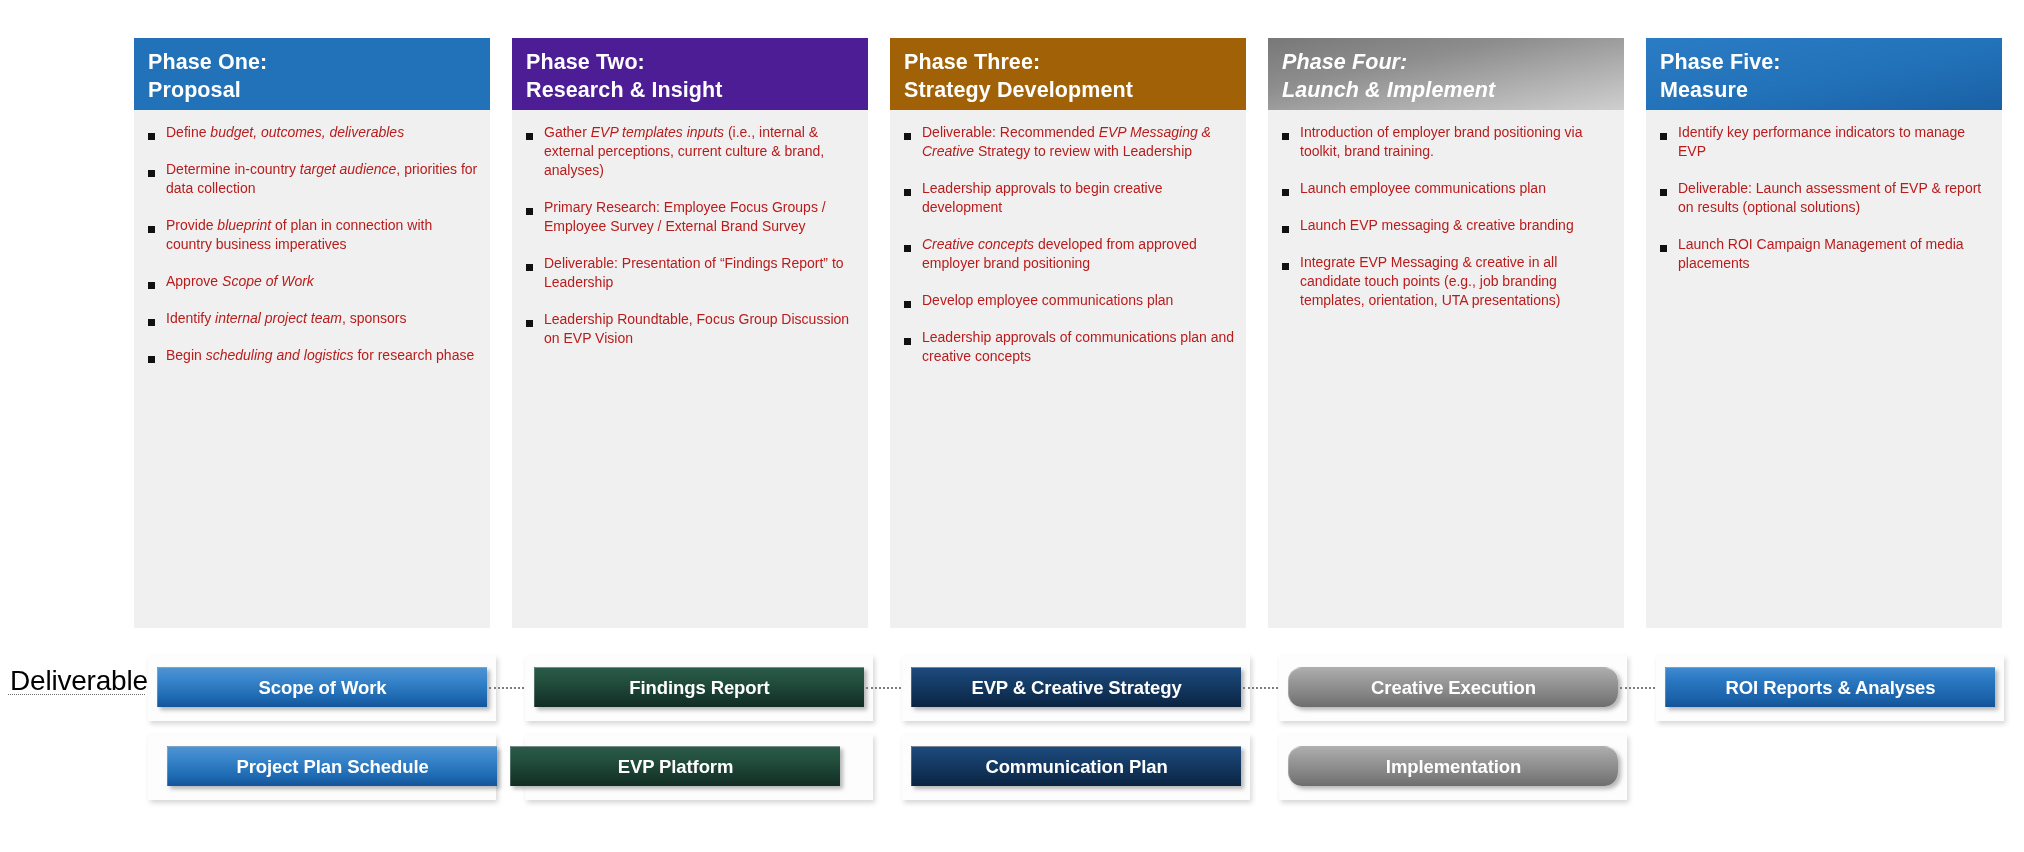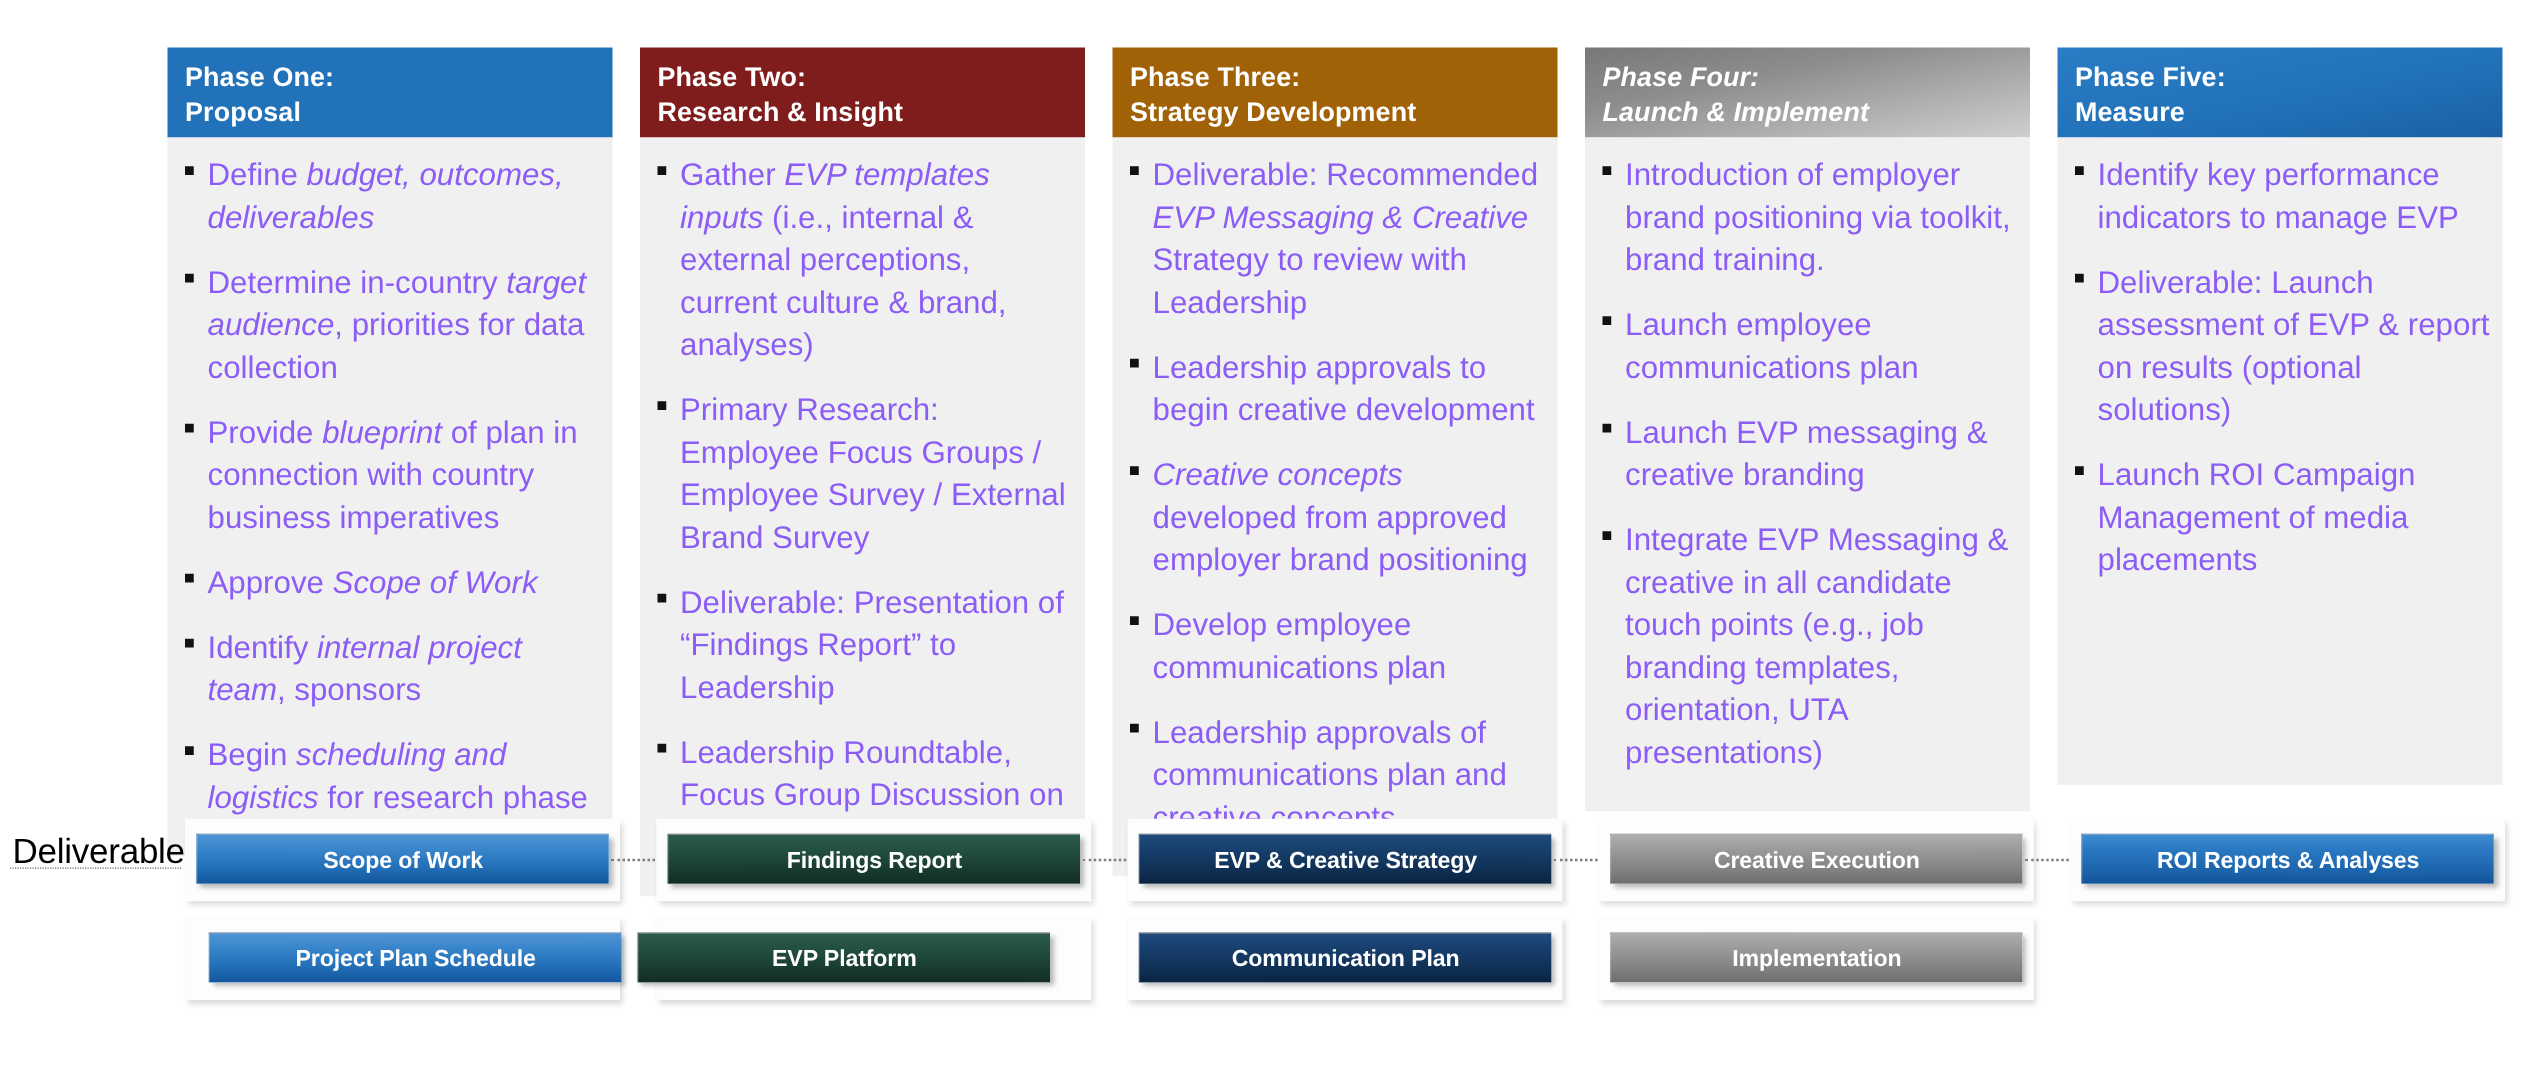--- a/index.html
+++ b/index.html
@@ -55,38 +55,38 @@
   }
   ul.bullets {
     list-style: none;
     margin: 0;
     padding: 0;
   }
   ul.bullets li {
     position: relative;
     padding-left: 22px;
     margin-bottom: 18px;
-    font-size: 25px;
+    font-size: 14px;
     line-height: 1.36;
-    color: #8b5cf6;
+    color: #b91c1c;
   }
   ul.bullets li:before {
     content: "";
     position: absolute;
     left: 4px;
     top: 10px;
     width: 7px;
     height: 7px;
     background: #111111;
   }
   ul.bullets li i { font-style: italic; }
 
   
   .hdr-blue    { background: #2272b9; }
-  .hdr-green   { background: #7f1d1d; }
+  .hdr-green   { background: #4c1d95; }
   .hdr-navy    { background: #a16207; }
   .hdr-gray    { background: linear-gradient(to bottom right, #787878 0%, #8d8d8d 35%, #b6b6b6 75%, #cfcfcf 100%); font-style: italic; }
   .hdr-blue5   { background: linear-gradient(to bottom right, #2a7cc4 0%, #2272b9 55%, #1a60a4 100%); }
 
   
   .deliv-label {
     position: absolute;
     left: 10px;
     top: 665px;
     font-size: 28px;
@@ -130,21 +130,21 @@
     font-size: 18.5px;
     letter-spacing: -0.1px;
     box-shadow: 3px 3px 4px rgba(0,0,0,0.28);
     border-top: 1px solid rgba(255,255,255,0.45);
     border-left: 1px solid rgba(255,255,255,0.22);
     white-space: nowrap;
   }
   .chip-blue  { background: linear-gradient(to bottom, #4e93d2 0%, #3a86cc 28%, #1f6cb4 72%, #14559a 100%); }
   .chip-green { background: linear-gradient(to bottom, #2a5a4a 0%, #23503f 30%, #17382c 78%, #122d23 100%); }
   .chip-navy  { background: linear-gradient(to bottom, #1d4a7d 0%, #173f6c 30%, #0e2d50 78%, #0a2340 100%); }
-  .chip-gray  { background: linear-gradient(to bottom, #adadad 0%, #9a9a9a 30%, #7d7d7d 78%, #6d6d6d 100%); }
+  .chip-gray  { background: linear-gradient(to bottom, #adadad 0%, #9a9a9a 30%, #7d7d7d 78%, #6d6d6d 100%); border-radius: 14px; }
   .chip-blue2 { background: linear-gradient(to bottom, #3f8bd0 0%, #2a78c2 30%, #1a62a9 78%, #135395 100%); }
 
   .connector {
     position: absolute;
     top: 20px;
     height: 0;
     border-top: 2px dotted #7d7d7d;
   }
 
   

